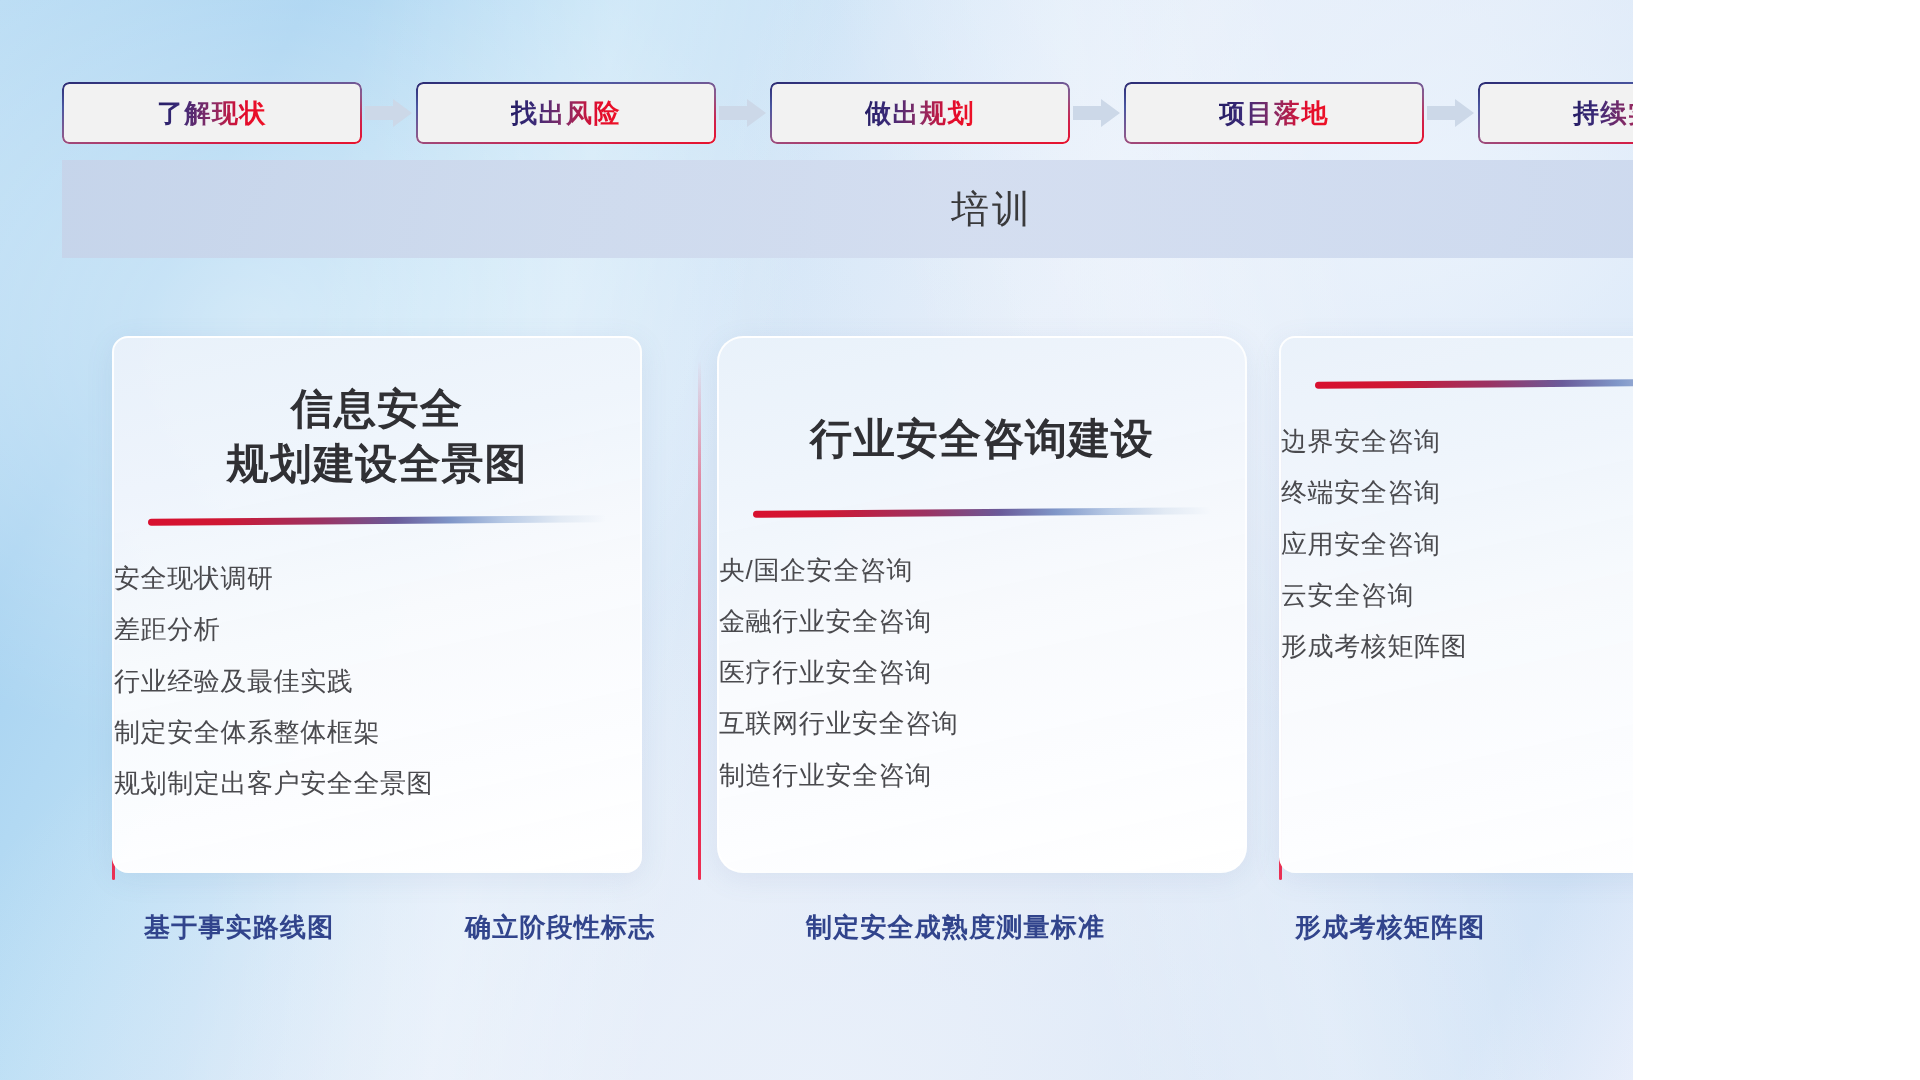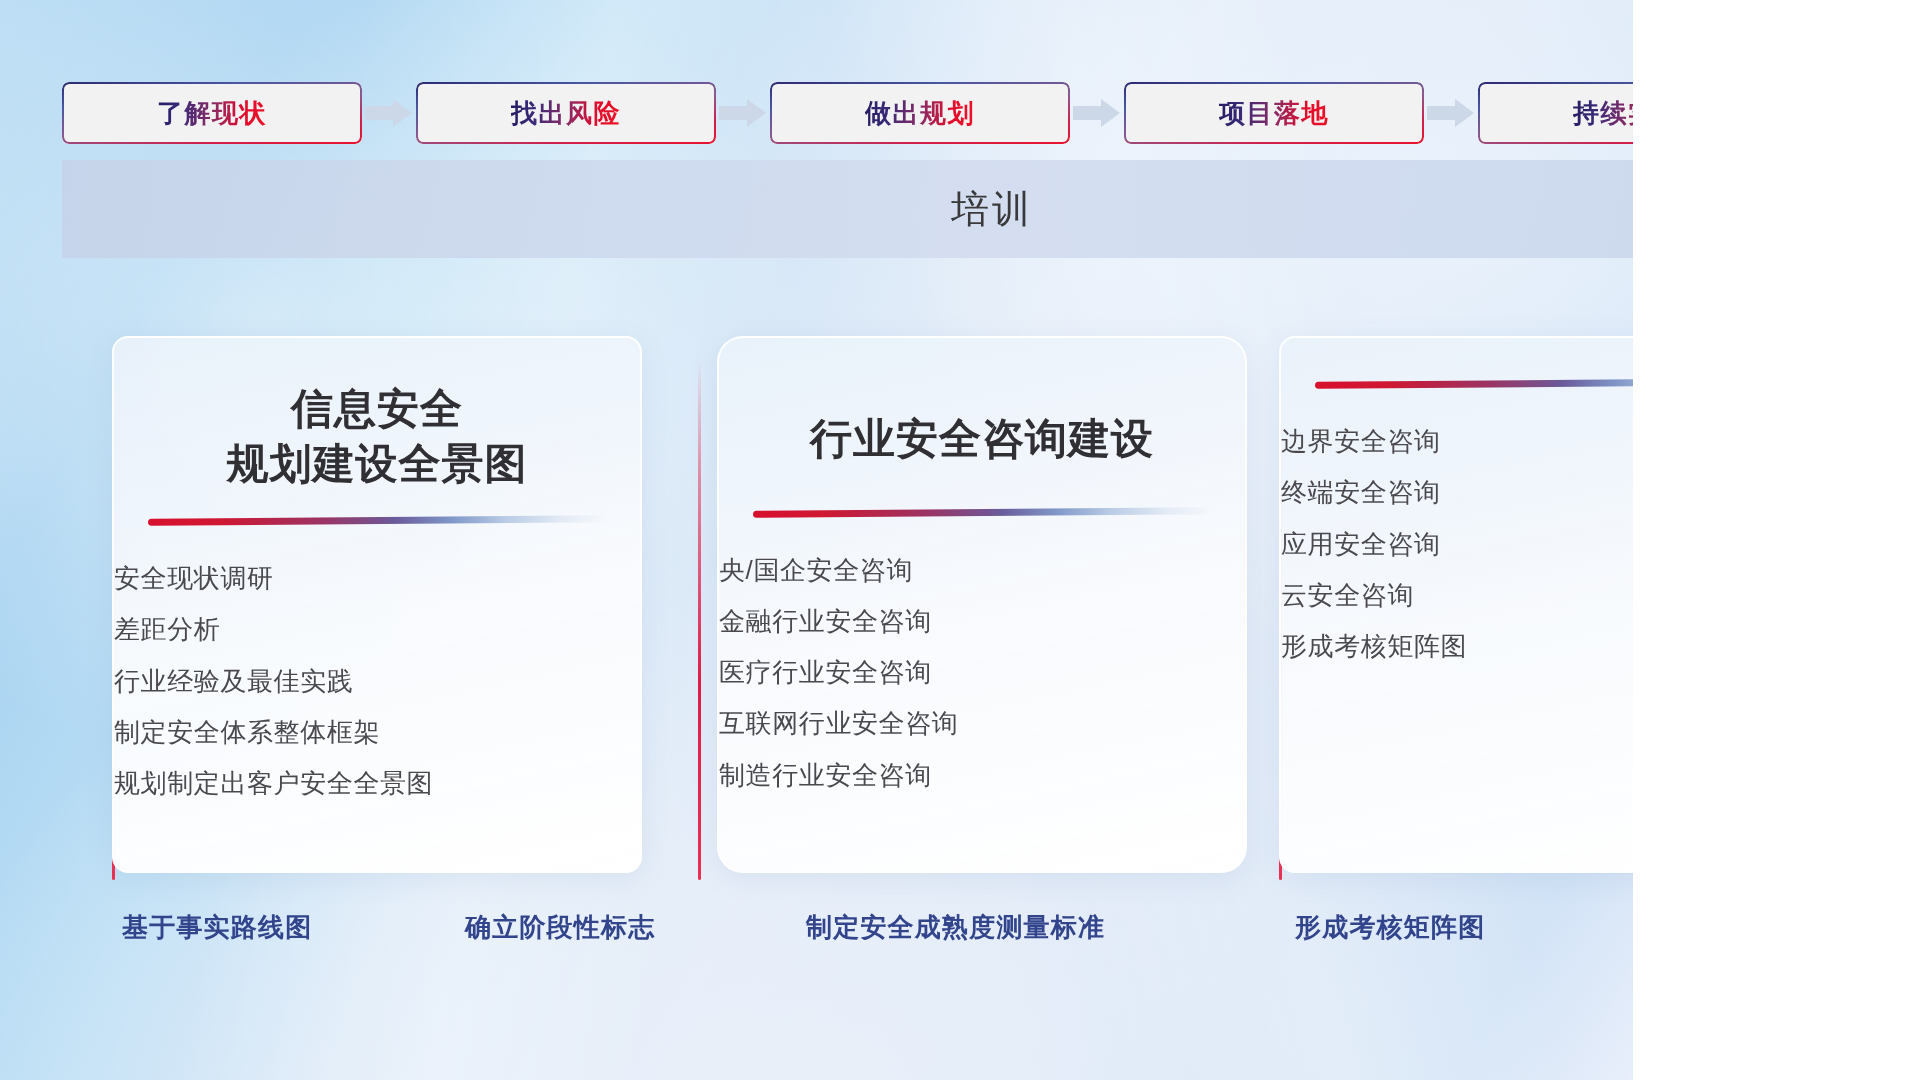--- a/index.html
+++ b/index.html
@@ -343,19 +343,19 @@
         <div class="card-list-item">终端安全咨询</div>
         <div class="card-list-item">应用安全咨询</div>
         <div class="card-list-item">云安全咨询</div>
         <div class="card-list-item">形成考核矩阵图</div>
       </div>
     </div>
 
   </div>
 
   <div class="footers">
-    <div class="footer-label" style="left:122px;text-align:center;">基于事实路线图</div>
+    <div class="footer-label" style="left:144px;text-align:center;">基于事实路线图</div>
     <div class="footer-label" style="left:465px;">确立阶段性标志</div>
     <div class="footer-label" style="left:790px;margin-left:16px;">制定安全成熟度测量标准</div>
     <div class="footer-label" style="left:1295px;">形成考核矩阵图</div>
   </div>
 
 </div>
 
 </body></html>

